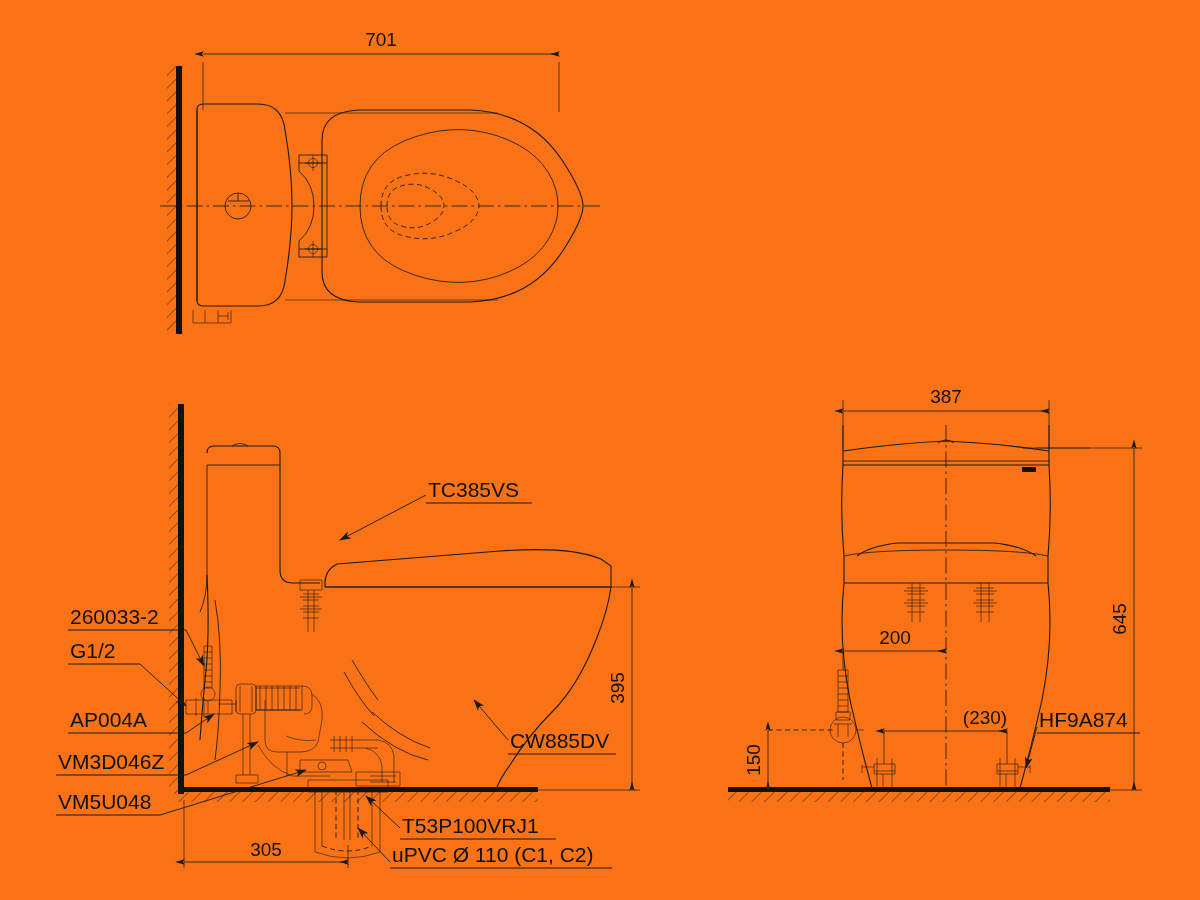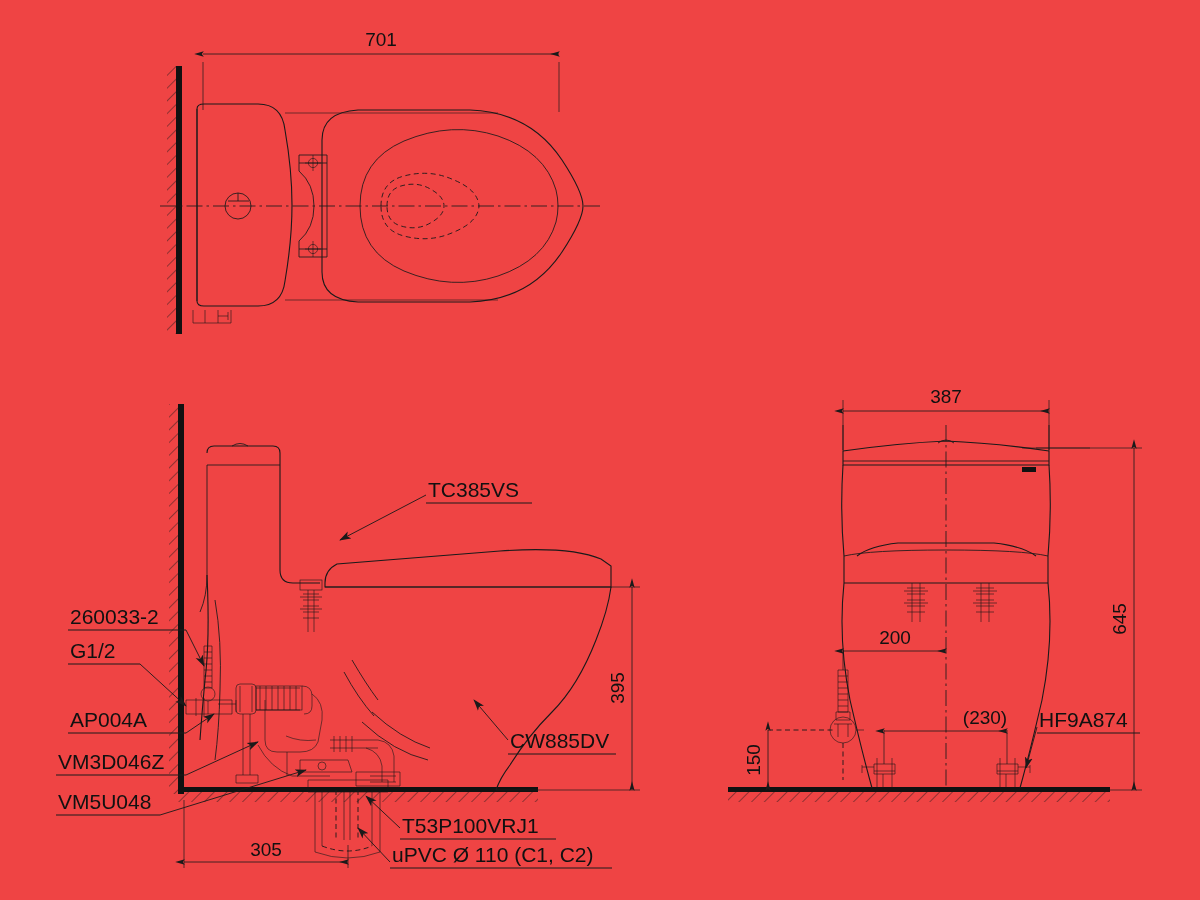--- a/index.html
+++ b/index.html
@@ -11,21 +11,21 @@
   body {
     width: 1200px;
     height: 900px;
     overflow: hidden;
     font-family: "Liberation Sans", sans-serif;
   }
   #sheet {
     position: relative;
     width: 1200px;
     height: 900px;
-    background: #ef4444;
+    background: #f97316;
   }
   svg.drawing {
     position: absolute;
     left: 0;
     top: 0;
     width: 1200px;
     height: 900px;
   }
   .ln { fill: none; stroke: #1a1a1a; stroke-width: 1.1; }
   .ln-thin { fill: none; stroke: #1a1a1a; stroke-width: 0.85; }

